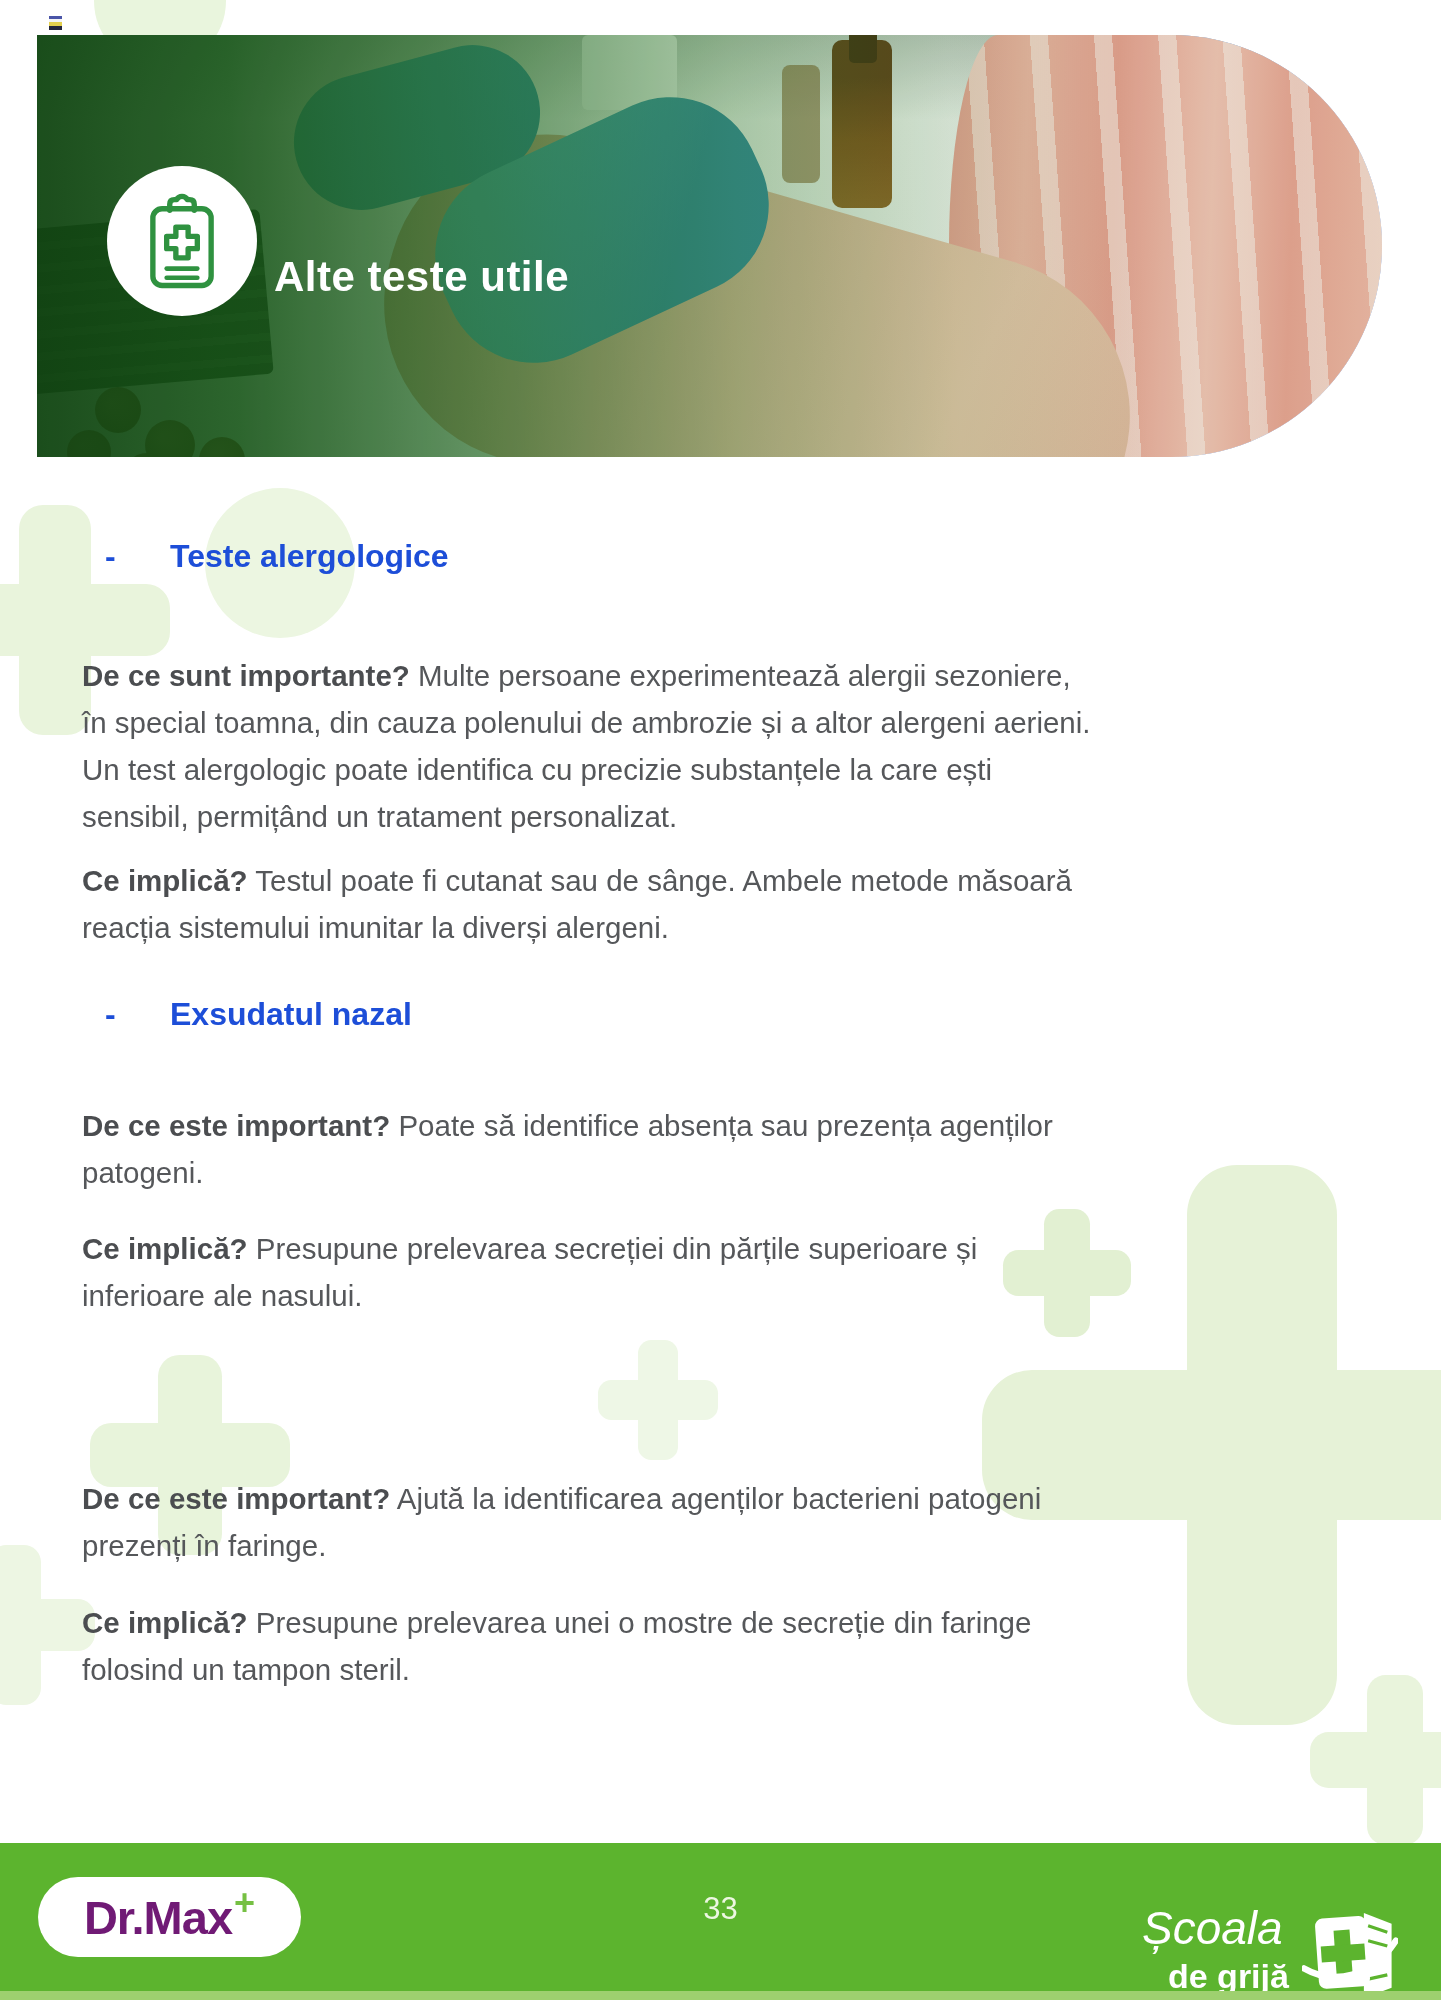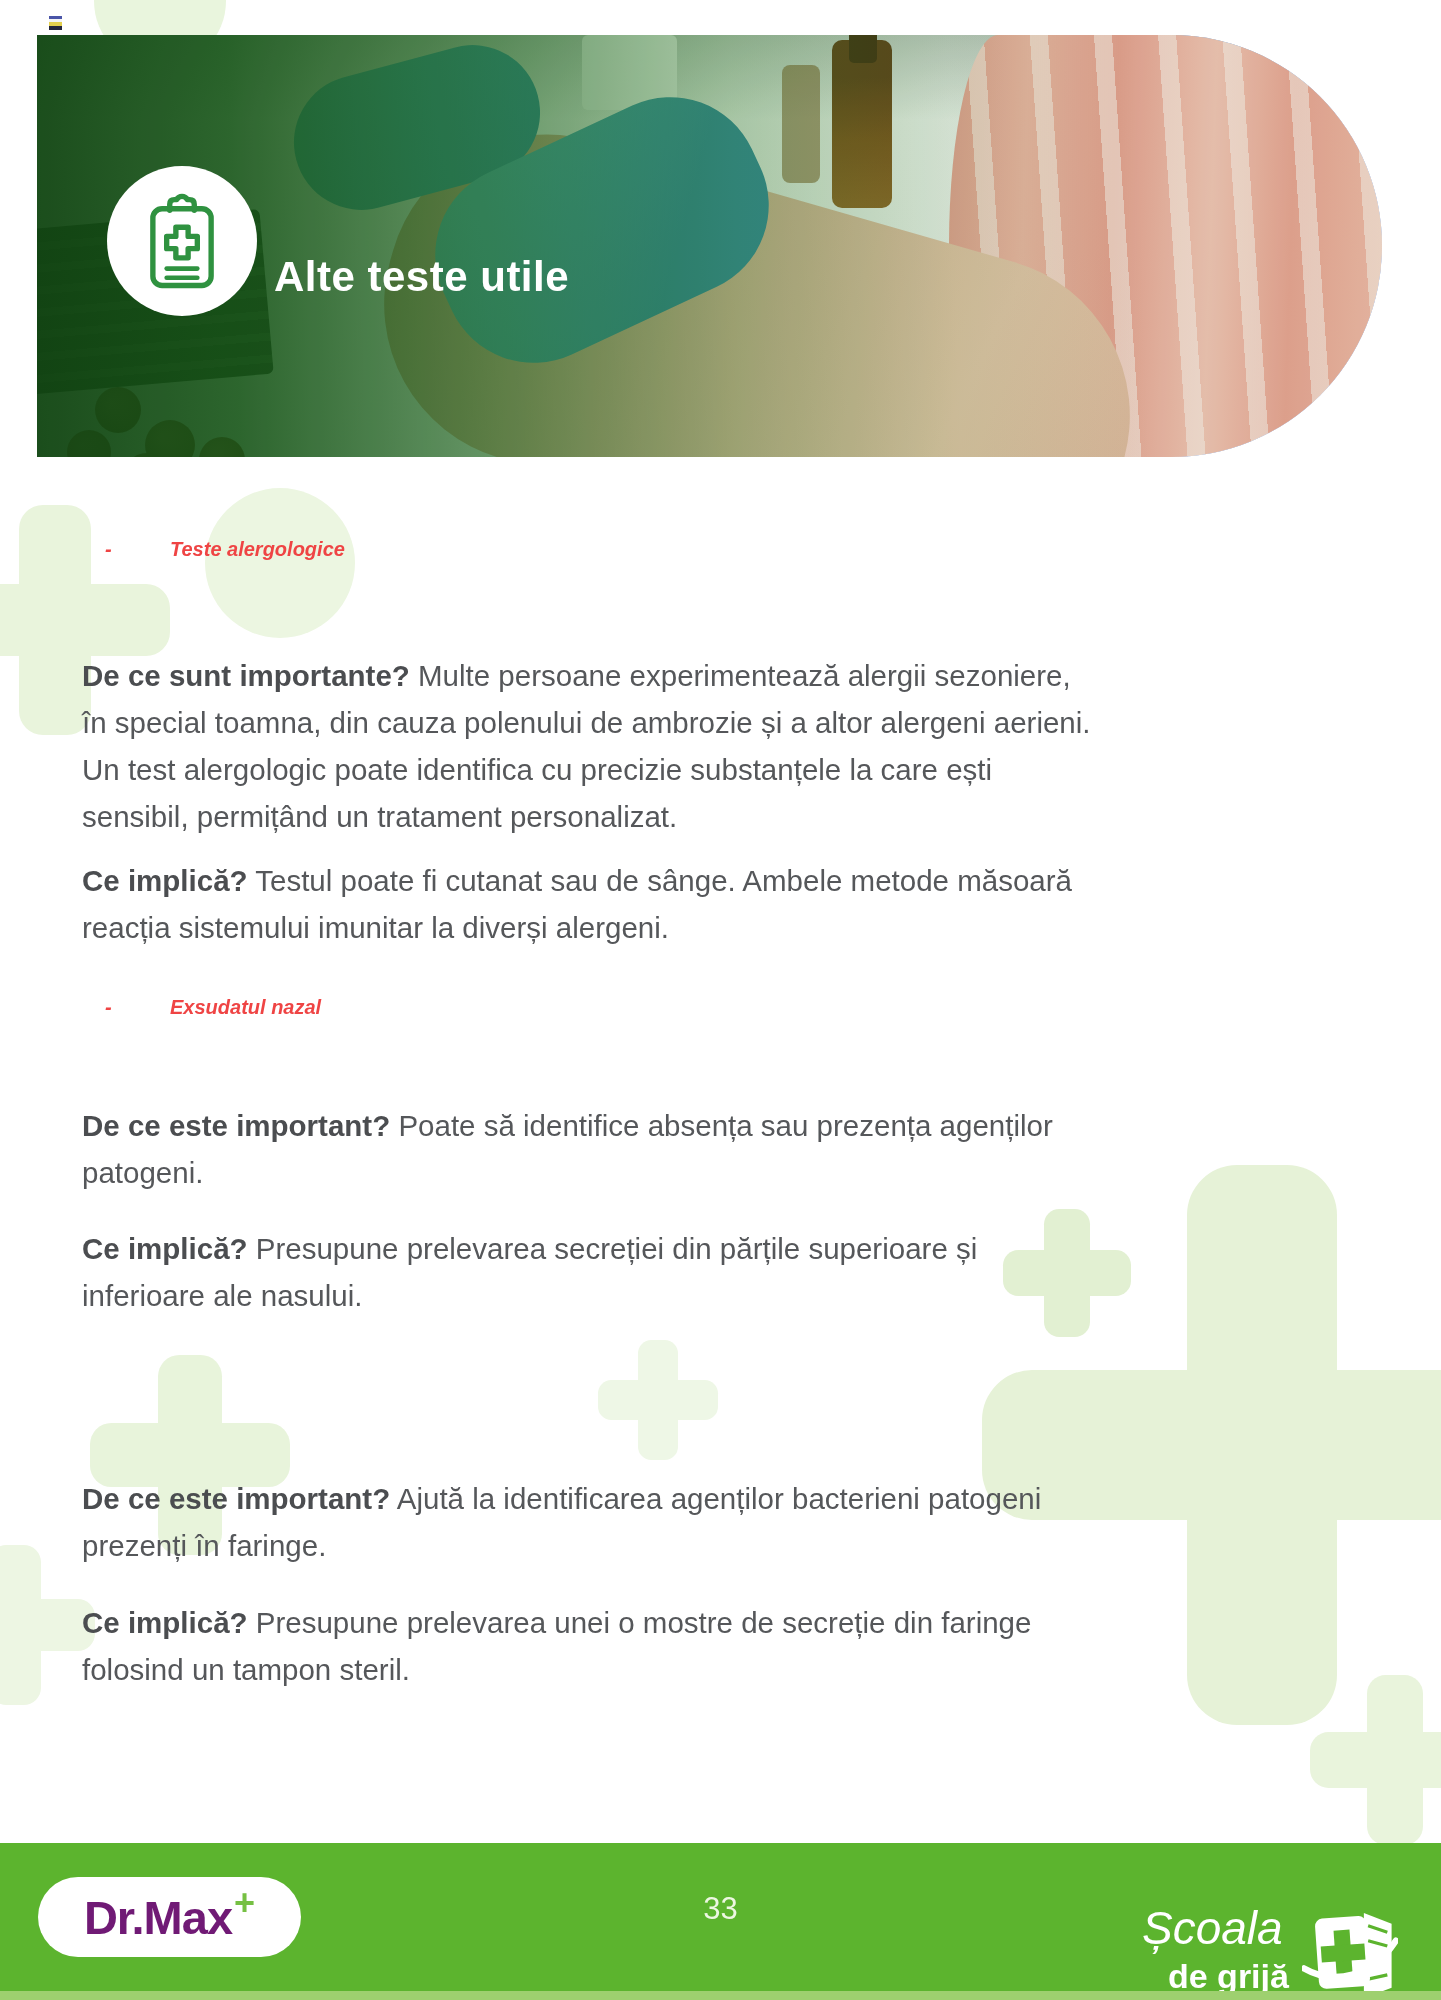--- a/index.html
+++ b/index.html
@@ -63,21 +63,21 @@
   .ph-overlay { inset:0;
     background:linear-gradient(88deg, rgba(16,66,16,0.95) 0%, rgba(20,82,20,0.88) 15%,
       rgba(34,105,32,0.62) 35%, rgba(60,135,50,0.34) 52%, rgba(110,175,95,0.12) 68%, rgba(255,255,255,0) 82%); }
   .ph-tint { inset:0; background:rgba(35,115,45,0.08); }
   .badge { left:70px; top:131px; width:150px; height:150px; border-radius:50%; background:#fff;
     display:flex; align-items:center; justify-content:center; }
   .hero-title { left:237px; top:218px; font-size:42px; font-weight:800; color:#ffffff; letter-spacing:.5px; }
 
   
   .content { position:absolute; inset:0; z-index:1; }
-  .sec-head { position:absolute; left:105px; font-size:20px; font-weight:700; color:#ef4444;font-style:italic; }
+  .sec-head { position:absolute; left:105px; font-size:32px; font-weight:700; color:#1d4ed8; }
   .sec-head .dash { display:inline-block; width:65px; }
   .h1 { top:538px; } .h2 { top:996px; } .h3 { top:1364px; }
   .para { position:absolute; left:82px; width:1015px; font-size:29.5px; line-height:47px; color:#55575a; }
   .para .lead { font-weight:700; color:#4b4d50; }
   .p1 { top:622px; } .p2 { top:827px; } .p3 { top:1072px; }
   .p4 { top:1195px; } .p5 { top:1445px; } .p6 { top:1569px; }
 
   
   .footer { position:absolute; left:0; top:1843px; width:1441px; height:157px; background:#5cb42e; z-index:2; }
   .footer-strip { position:absolute; left:0; bottom:0; width:100%; height:9px; background:#9ed06f; }

